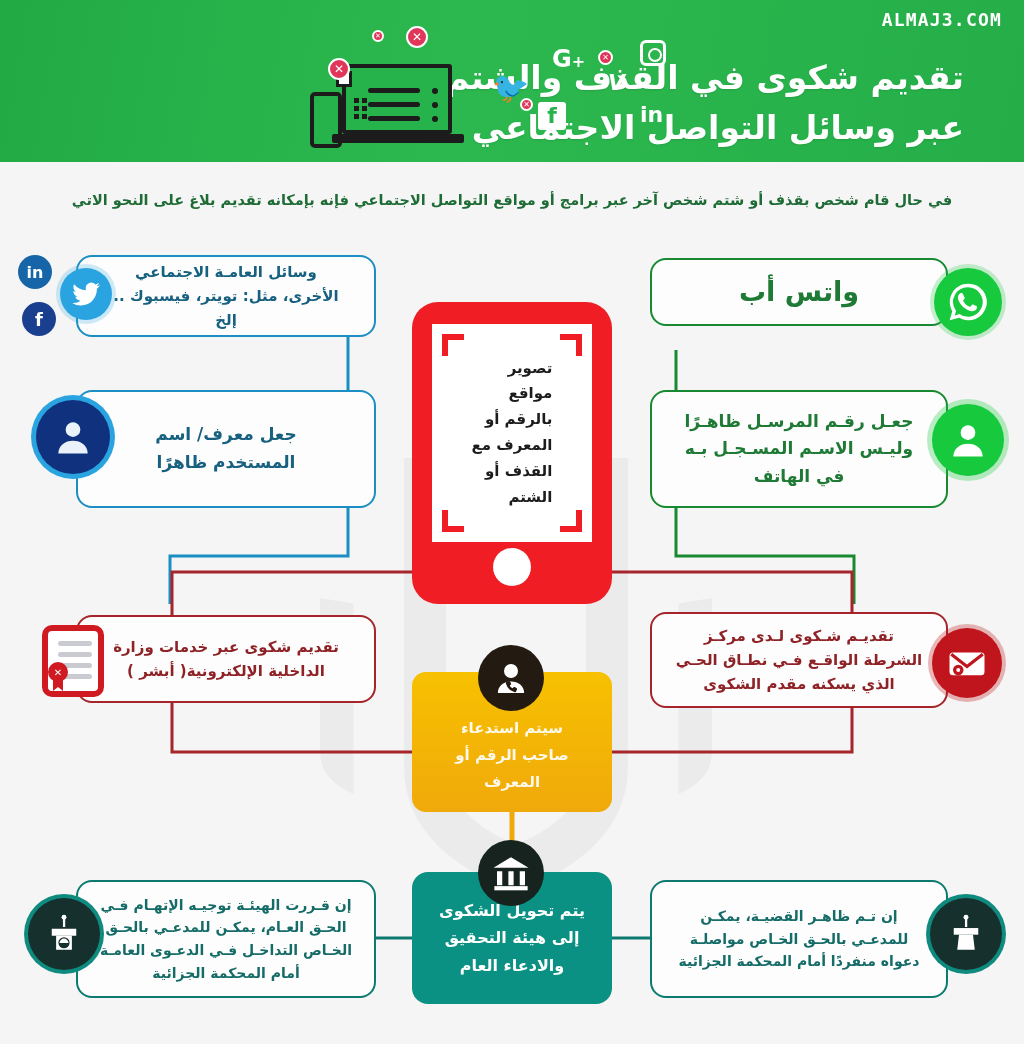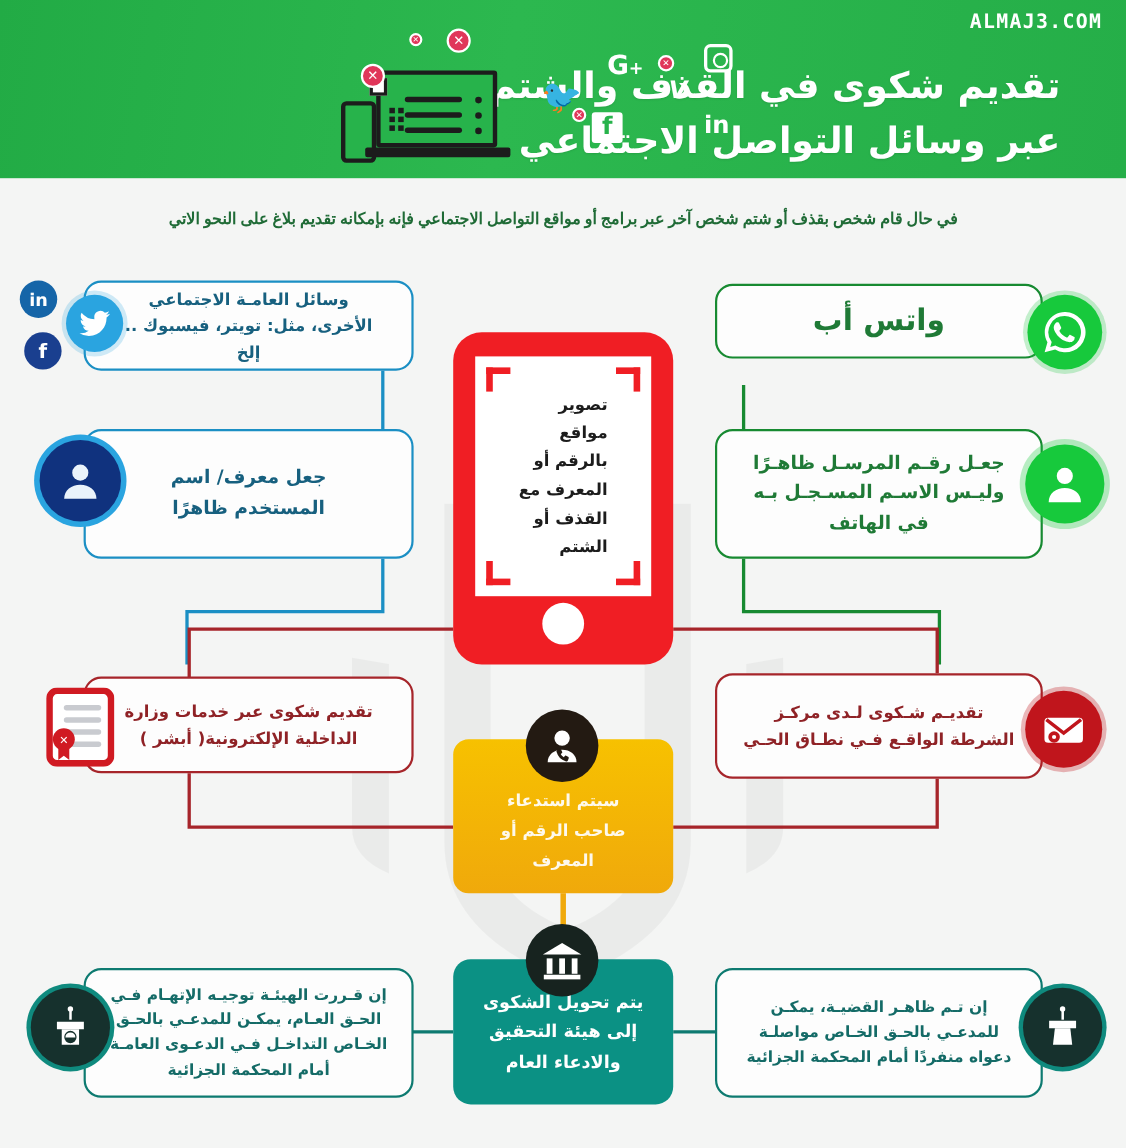--- a/index.html
+++ b/index.html
@@ -96,21 +96,21 @@
   .sc-vimeo  { left: 108px; top: 30px; font-size: 22px; font-weight: bold; font-style: italic; direction: ltr; }
   .sc-fb     { left: 38px; top: 62px; width: 28px; height: 28px; background:#fff; border-radius:3px; color:#27b34b; font-size:22px; font-weight:bold; text-align:center; line-height:27px; direction: ltr;}
   .sc-in     { left: 140px; top: 62px; font-size: 22px; font-weight: bold; direction: ltr; }
   .sc-x1 { left: 20px; top: 58px; width: 13px; height: 13px; font-size: 8px; }
   .sc-x2 { left: 98px; top: 10px; width: 15px; height: 15px; font-size: 8px; }
 
   
   .subtitle {
     position: absolute; top: 190px; left: 0; width: 1024px;
     text-align: center; color: #1f6b36; font-size: 14.5px; font-weight: bold;
-    line-height: 1.5; padding: 0 22px; font-family: Liberation Serif, serif;
+    line-height: 1.5; padding: 0 22px;
   }
 
   
   .watermark {
     position: absolute; left: 236px; top: 430px; width: 560px; height: 560px;
     opacity: .055; pointer-events: none;
   }
   .lines { position: absolute; top: 0; left: 0; width: 1024px; height: 1044px; }
 
   
@@ -382,20 +382,21 @@
     <circle cx="16" cy="47" r="10" fill="#d01a22"></circle>
     <text x="16" y="51" font-size="10" fill="#ffffff" text-anchor="middle" font-weight="bold">✕</text>
     <path d="M11 55 L11 66 L16 62 L21 66 L21 55 Z" fill="#d01a22"></path>
   </svg>
 </div>
 
 <div class="card red" id="n-police">
   <div>
     <div>تقديـم شـكوى لـدى مركـز</div>
     <div>الشرطة الواقـع فـي نطـاق الحـي</div>
+    <div>الذي يسكنه مقدم الشكوى</div>
   </div>
 </div>
 <div class="badge" id="ic-police">
   <svg width="42" height="42" viewBox="0 0 24 24">
     <rect x="2" y="6" width="20" height="13" rx="2" fill="#ffffff"></rect>
     <path d="M3 7 L12 14 L21 7" stroke="#c0151c" stroke-width="1.8" fill="none"></path>
     <circle cx="7" cy="16" r="3" fill="#c0151c"></circle>
     <circle cx="7" cy="16" r="1.1" fill="#ffffff"></circle>
   </svg>
 </div>

